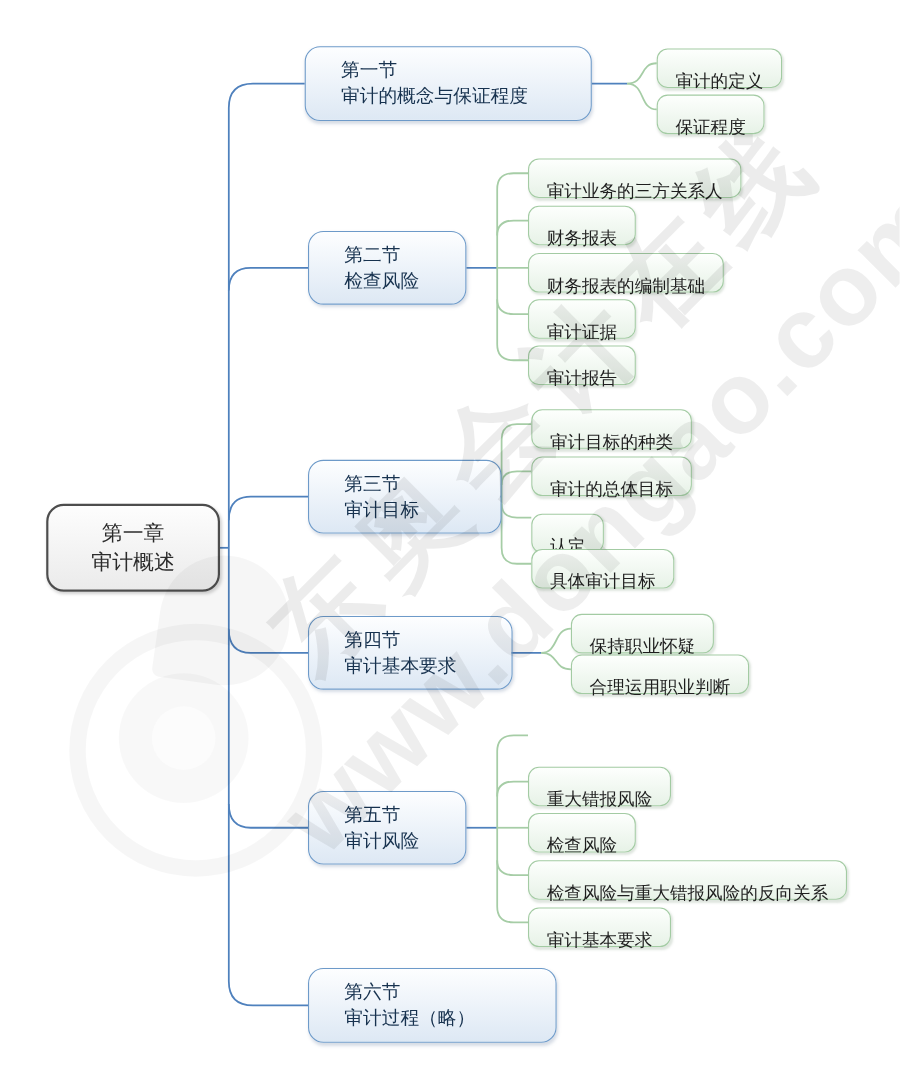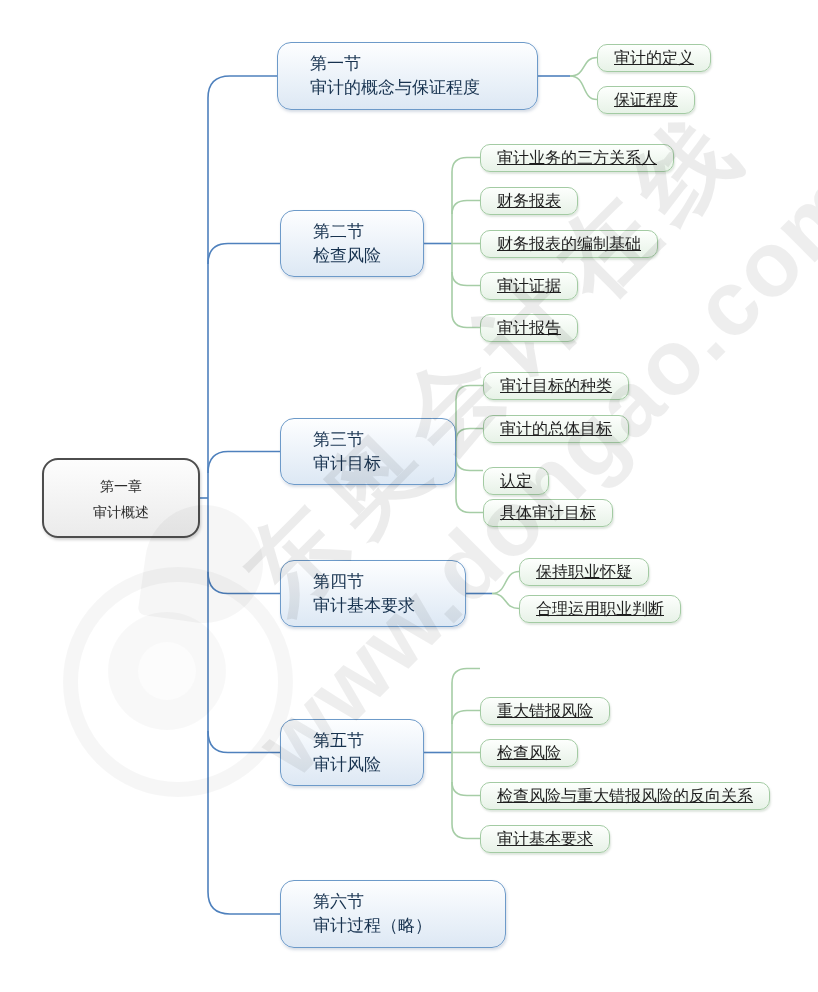--- a/index.html
+++ b/index.html
@@ -8,34 +8,34 @@
 
   
   #connectors{position:absolute;left:0;top:0;z-index:1;}
   .cb{stroke:#4f81bd;stroke-width:1.6;fill:none;}
   .cg{stroke:#a6cda6;stroke-width:1.6;fill:none;}
 
   
   .root{position:absolute;z-index:2;box-sizing:border-box;
     background:linear-gradient(#fdfdfd,#ebebeb);
     border:2px solid #4d4d4d;border-radius:16px;
-    text-align:center;color:#2b2b2b;font-size:14px;line-height:26px;
+    text-align:center;color:#2b2b2b;font-size:19px;line-height:26px;
     padding-top:13px;box-shadow:1px 2px 3px rgba(0,0,0,0.18);}
   .sec{position:absolute;z-index:2;box-sizing:border-box;
     background:linear-gradient(#fdfeff,#dde8f4);
     border:1.5px solid #6d9ac9;border-radius:14px;
     color:#17324f;font-size:17px;line-height:24px;
     padding:9px 26px 0 32px;white-space:nowrap;
     box-shadow:1px 2px 3px rgba(90,115,150,0.25);}
   .leaf{position:absolute;z-index:2;box-sizing:border-box;
     background:linear-gradient(#fdfffd,#e7f2e7);
     border:1.5px solid #a3cba3;border-radius:10px;
     color:#1e1e1e;font-size:16px;height:28px;line-height:25px;
-    padding:0 16px;white-space:nowrap;
-    box-shadow:1px 2px 2px rgba(110,140,110,0.22);text-decoration:underline;}
+    padding:17px 16px;white-space:nowrap;
+    box-shadow:1px 2px 2px rgba(110,140,110,0.22);}
 
   
   .wm{position:absolute;z-index:5;pointer-events:none;}
   .wm-ring{left:63px;top:567px;width:200px;height:200px;border-radius:50%;
     border:15px solid rgba(0,0,0,0.035);}
   .wm-disc{left:108px;top:612px;width:118px;height:118px;border-radius:50%;
     background:rgba(0,0,0,0.028);}
   .wm-core{left:138px;top:642px;width:58px;height:58px;border-radius:50%;
     background:rgba(255,255,255,0.55);}
   .wm-drop{left:145px;top:505px;width:118px;height:118px;

